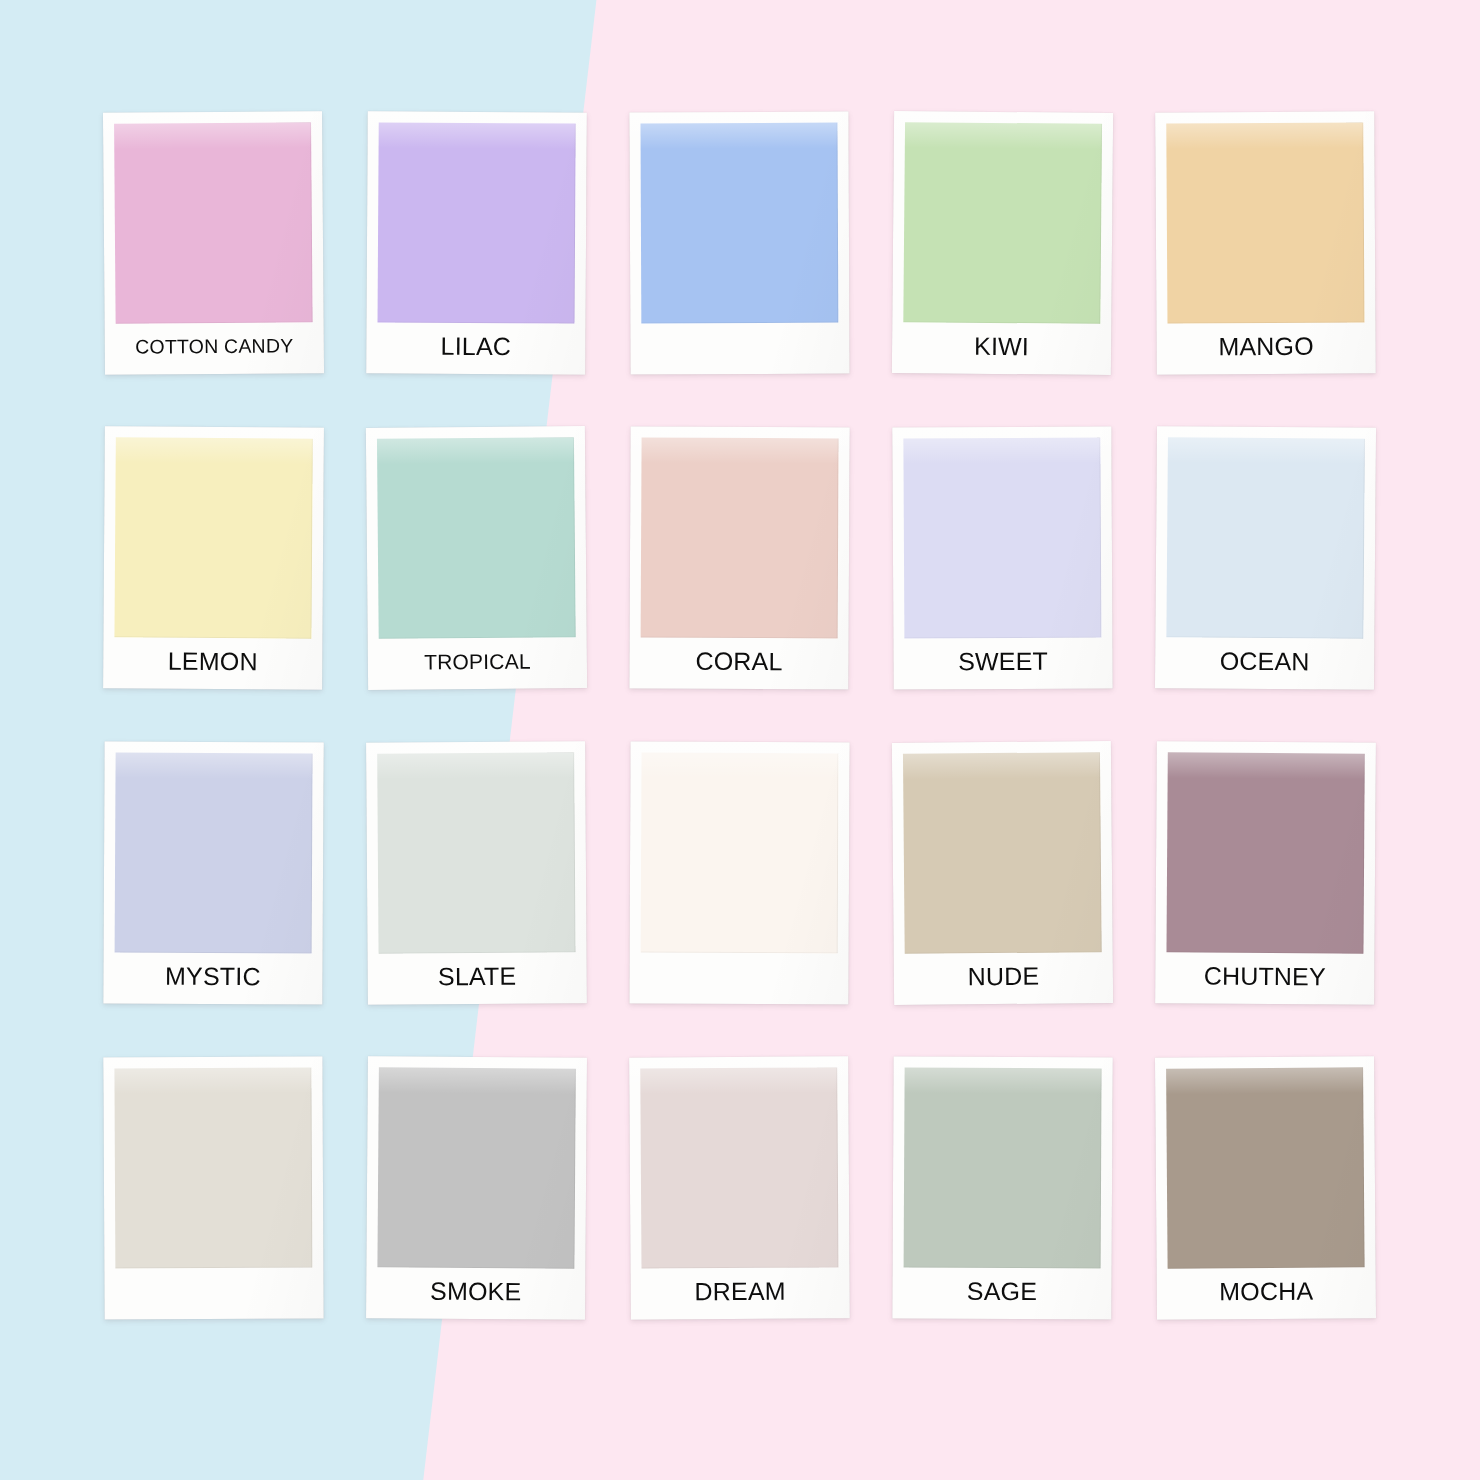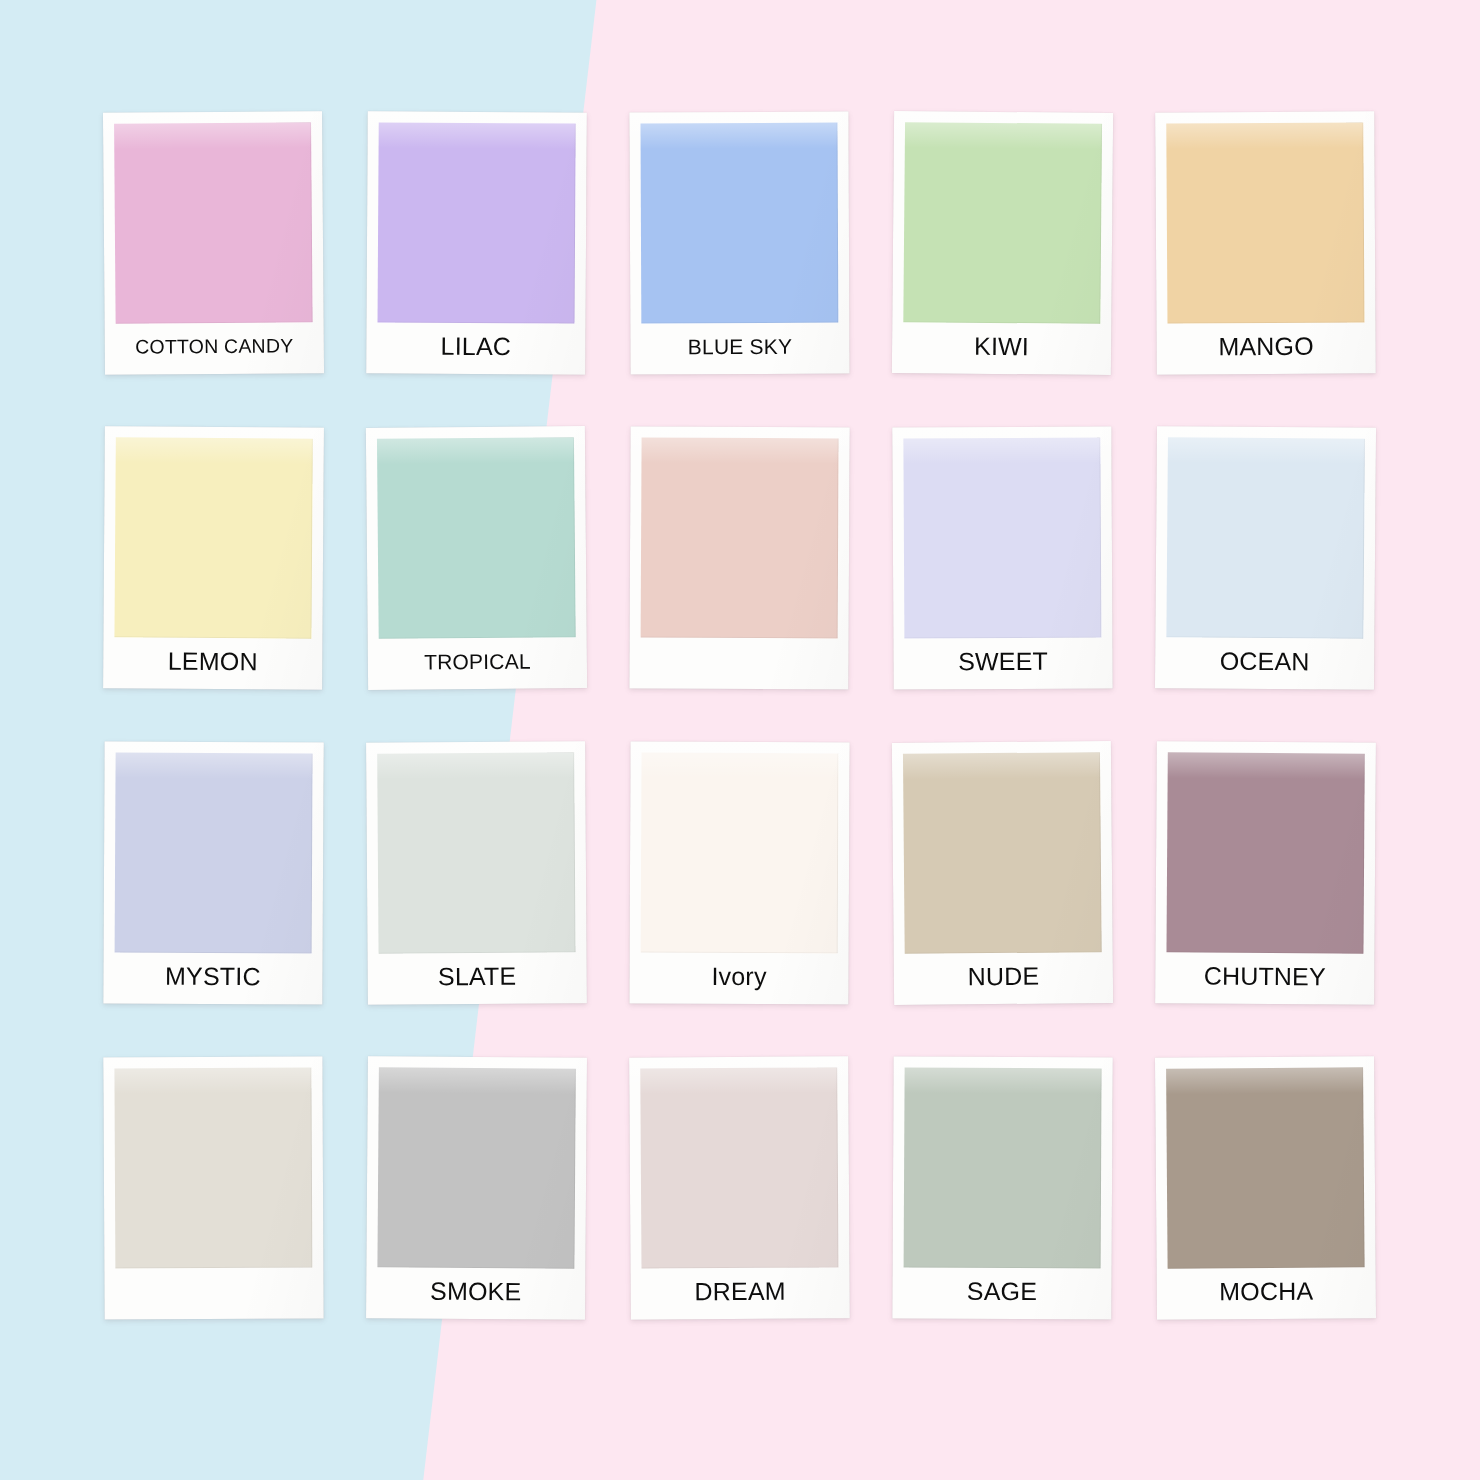--- a/index.html
+++ b/index.html
@@ -132,60 +132,59 @@
       <div class="card r0">
         <div class="swatch" style="background: rgb(233, 182, 216);"></div>
         <div class="caption xsmall">COTTON CANDY</div>
       </div>
       <div class="card r1">
         <div class="swatch" style="background: rgb(203, 183, 240);"></div>
         <div class="caption">LILAC</div>
       </div>
       <div class="card r2">
         <div class="swatch" style="background: rgb(166, 195, 242);"></div>
-        <div class="caption small">BLUE SKY</div>
       </div>
       <div class="card r3">
         <div class="swatch" style="background: rgb(197, 226, 180);"></div>
         <div class="caption">KIWI</div>
       </div>
       <div class="card r4">
         <div class="swatch" style="background: rgb(240, 211, 164);"></div>
         <div class="caption">MANGO</div>
       </div>
       <div class="card r5">
         <div class="swatch" style="background: rgb(247, 239, 190);"></div>
         <div class="caption">LEMON</div>
       </div>
       <div class="card r6">
         <div class="swatch" style="background: rgb(182, 219, 209);"></div>
         <div class="caption small">TROPICAL</div>
       </div>
       <div class="card r7">
         <div class="swatch" style="background: rgb(236, 207, 199);"></div>
+        <div class="caption">CORAL</div>
       </div>
       <div class="card r8">
         <div class="swatch" style="background: rgb(220, 220, 243);"></div>
         <div class="caption">SWEET</div>
       </div>
       <div class="card r9">
         <div class="swatch" style="background: rgb(220, 232, 242);"></div>
         <div class="caption">OCEAN</div>
       </div>
       <div class="card r10">
         <div class="swatch" style="background: rgb(204, 209, 232);"></div>
         <div class="caption">MYSTIC</div>
       </div>
       <div class="card r11">
         <div class="swatch" style="background: rgb(221, 227, 222);"></div>
         <div class="caption">SLATE</div>
       </div>
       <div class="card r12">
         <div class="swatch" style="background: rgb(251, 245, 239);"></div>
-        <div class="caption">Ivory</div>
       </div>
       <div class="card r13">
         <div class="swatch" style="background: rgb(214, 202, 180);"></div>
         <div class="caption">NUDE</div>
       </div>
       <div class="card r14">
         <div class="swatch" style="background: rgb(169, 139, 150);"></div>
         <div class="caption">CHUTNEY</div>
       </div>
       <div class="card r15">

